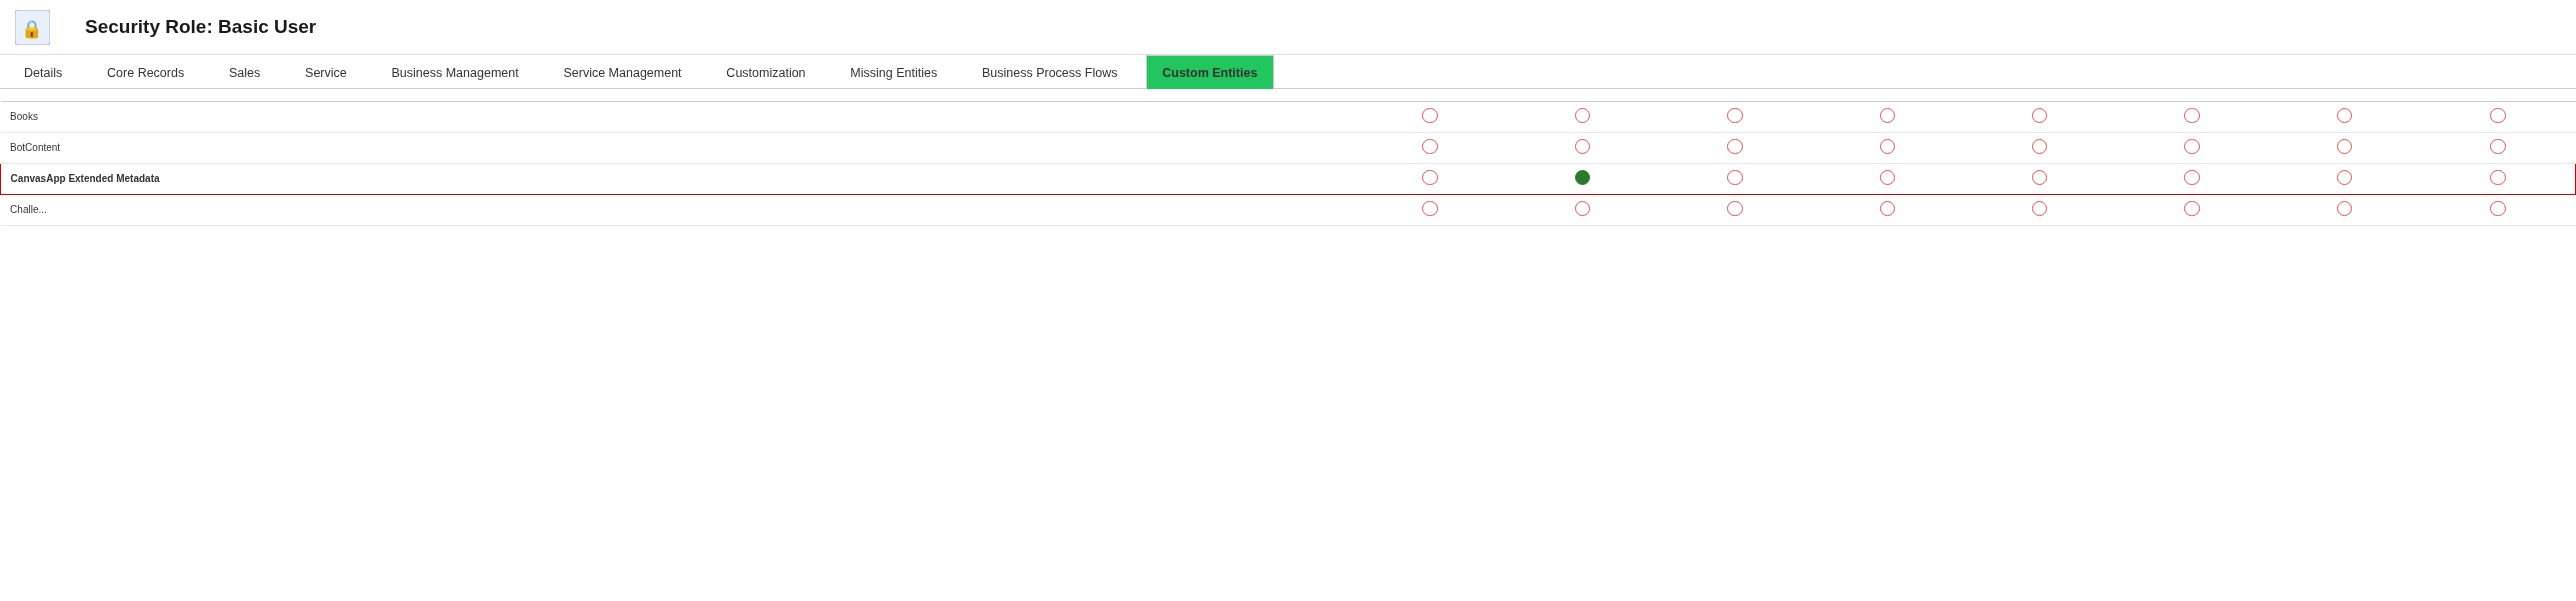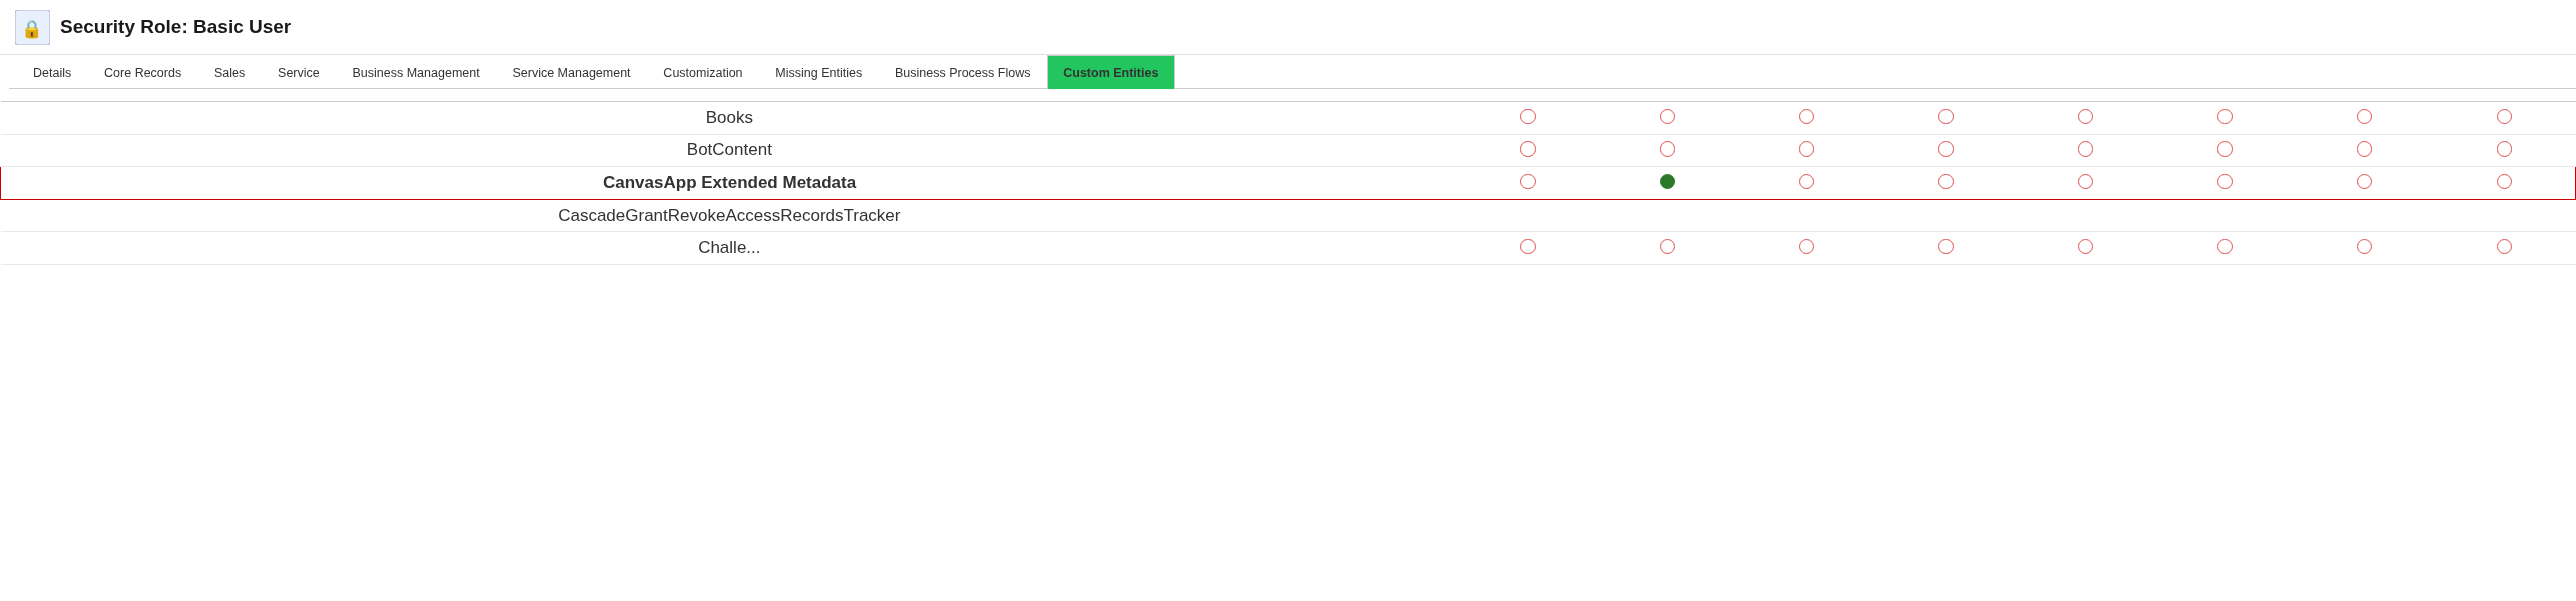--- a/index.html
+++ b/index.html
@@ -19,29 +19,29 @@
     .header-icon {
       width: 35px;
       height: 35px;
       margin-right: 9.6px;
       flex-shrink: 0;
     }
     .header-title {
       font-size: 19px;
       font-weight: 600;
       color: #1a1a1a;
+      margin-left: 25px;
     }
     .tabs-bar {
       display: flex;
       align-items: center;
       border-bottom: 1px solid #ccc;
       padding: 0 7.7px;
       background: #fff;
-      gap: 0;
-      margin-left: 9px;
+      gap: 12px;
     }
     .tab {
       padding: 9.6px 15.4px;
       cursor: pointer;
       white-space: nowrap;
       font-size: 12.5px;
       color: #333;
       border: 1px solid transparent;
       border-bottom: none;
       margin-bottom: -1px;
@@ -84,23 +84,23 @@
       border: 1.9px solid #c00;
       background: #fff;
       font-weight: bold;
     }
     tbody td {
       padding: 5.8px 9.6px;
       text-align: center;
       vertical-align: middle;
     }
     tbody td.entity-name {
-      text-align: center;
+      text-align: left;
       white-space: nowrap;
-      font-size: 17px;
+      font-size: 10px;
     }
     .circle-empty {
       display: inline-block;
       width: 15.4px;
       height: 15.4px;
       border-radius: 50%;
       border: 1.9px solid #e05050;
       background: transparent;
     }
     .circle-filled {
@@ -186,31 +186,20 @@
           <td><span class="circle-empty"></span></td>
           <td><span class="circle-filled"></span></td>
           <td><span class="circle-empty"></span></td>
           <td><span class="circle-empty"></span></td>
           <td><span class="circle-empty"></span></td>
           <td><span class="circle-empty"></span></td>
           <td><span class="circle-empty"></span></td>
           <td><span class="circle-empty"></span></td>
         </tr>
         <tr>
-          <td class="entity-name">CascadeGrantRevokeAccessRecordsTracker</td>
-          <td><span class="no-circle"></span></td>
-          <td><span class="no-circle"></span></td>
-          <td><span class="no-circle"></span></td>
-          <td><span class="no-circle"></span></td>
-          <td><span class="no-circle"></span></td>
-          <td><span class="no-circle"></span></td>
-          <td><span class="no-circle"></span></td>
-          <td><span class="no-circle"></span></td>
-        </tr>
-        <tr>
           <td class="entity-name">Challe...</td>
           <td><span class="circle-empty"></span></td>
           <td><span class="circle-empty"></span></td>
           <td><span class="circle-empty"></span></td>
           <td><span class="circle-empty"></span></td>
           <td><span class="circle-empty"></span></td>
           <td><span class="circle-empty"></span></td>
           <td><span class="circle-empty"></span></td>
           <td><span class="circle-empty"></span></td>
         </tr>

